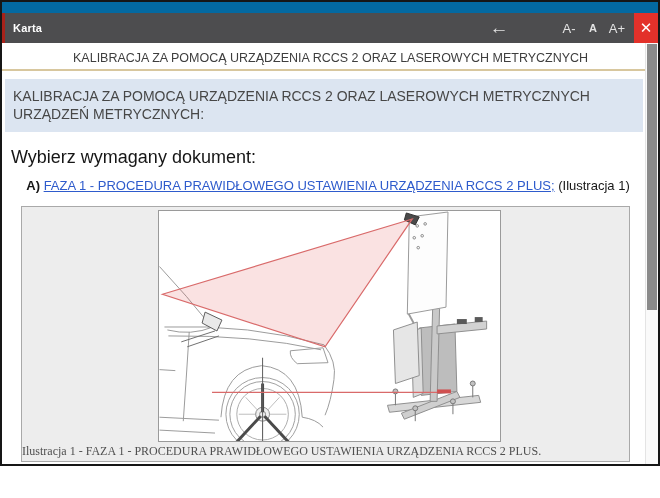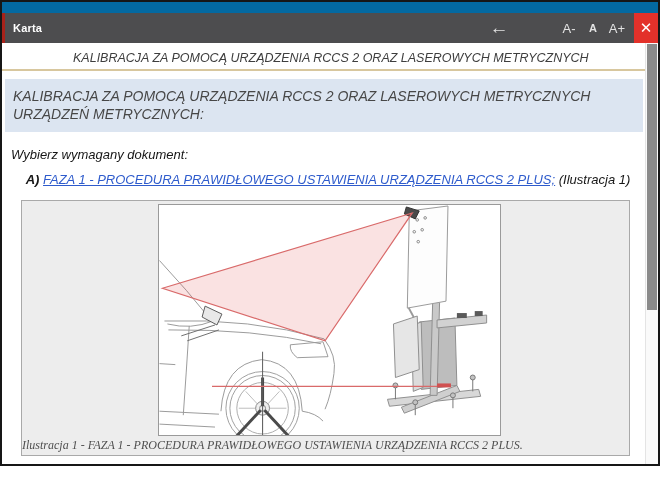--- a/index.html
+++ b/index.html
@@ -12,25 +12,25 @@
   .tb-btn{color:#e3e3e3;text-align:center;cursor:pointer;user-select:none;}
   .back-btn{font-size:19px;line-height:30px;width:30px;margin-right:42px;font-weight:normal;}
   .fs-minus{font-size:13px;width:26px;}
   .fs-normal{font-size:11px;font-weight:bold;width:22px;}
   .fs-plus{font-size:13px;width:26px;margin-right:4px;}
   .close-btn{width:24px;height:30px;background:#e3312a;color:#fff;font-size:15px;line-height:30px;text-align:center;cursor:pointer;}
   
   .scrollbar{position:absolute;top:41px;right:0;bottom:0;width:13px;background:#fafafa;border-left:1px solid #e4e4e4;box-sizing:border-box;}
   .scroll-thumb{position:absolute;top:1px;left:1px;right:1px;height:266px;background:#8a8a8a;}
   
-  .content{position:absolute;top:41px;left:0;right:13px;bottom:0;background:#fff;overflow:hidden;font-style:italic;}
+  .content{position:absolute;top:41px;left:0;right:13px;bottom:0;background:#fff;overflow:hidden;}
   .doc-heading{margin:7px 0 0 71px;width:540px;font-size:12.5px;line-height:16px;color:#3e3e3e;}
   .sep{margin-top:3px;border:none;border-top:2px solid #d8c79e;height:0;}
   .highlight{margin:4px 2px 0 3px;background:#dce5f1;padding:8px 8px 9px 8px;font-size:14px;line-height:18px;color:#474747;}
-  .intro{margin:15px 0 0 9px;font-size:13px;color:#161616;}
+  .intro{margin:15px 0 0 9px;font-size:18px;color:#161616;}
   .linkrow{margin:10px 0 0 9px;font-size:13px;color:#161616;white-space:nowrap;text-align:center;}
   .linkrow .prefix{font-weight:bold;}
   .doclink{color:#2e5bcc;text-decoration:underline;cursor:pointer;}
   .figure{position:relative;margin:13px 0 0 19px;width:609px;height:256px;background:#ededed;border:1px solid #a9a9a9;box-sizing:border-box;}
   .fig-img{position:absolute;left:136px;top:3px;width:343px;height:232px;background:#ffffff;border:1px solid #9a9a9a;box-sizing:border-box;}
   .fig-caption{position:absolute;left:0;right:0;bottom:2px;text-align:left;font-family:"Liberation Serif",serif;font-size:12px;color:#4f4f4f;}
   svg{display:block;}
 </style>
 </head>
 <body>

